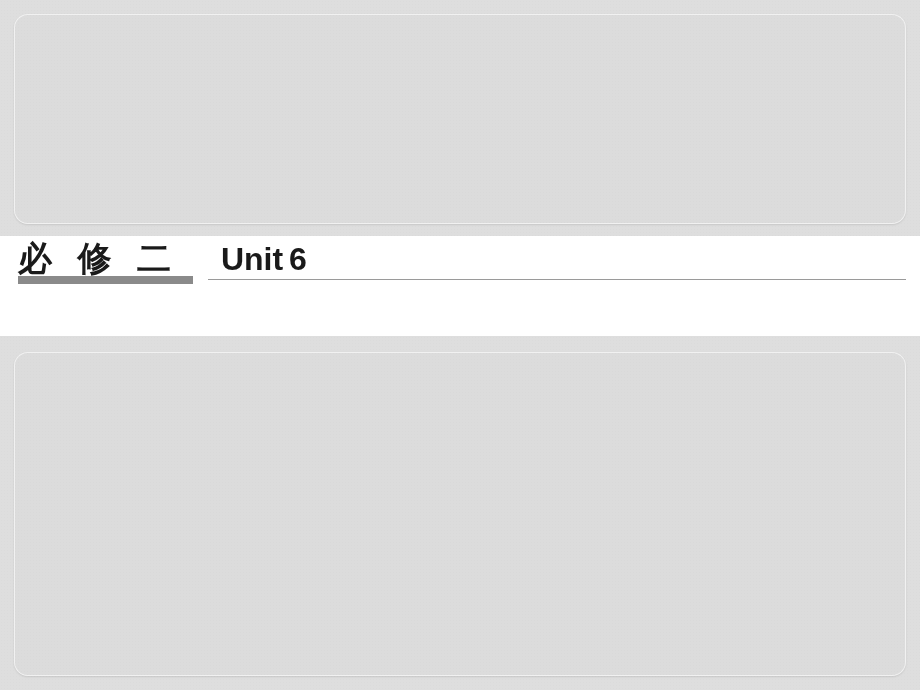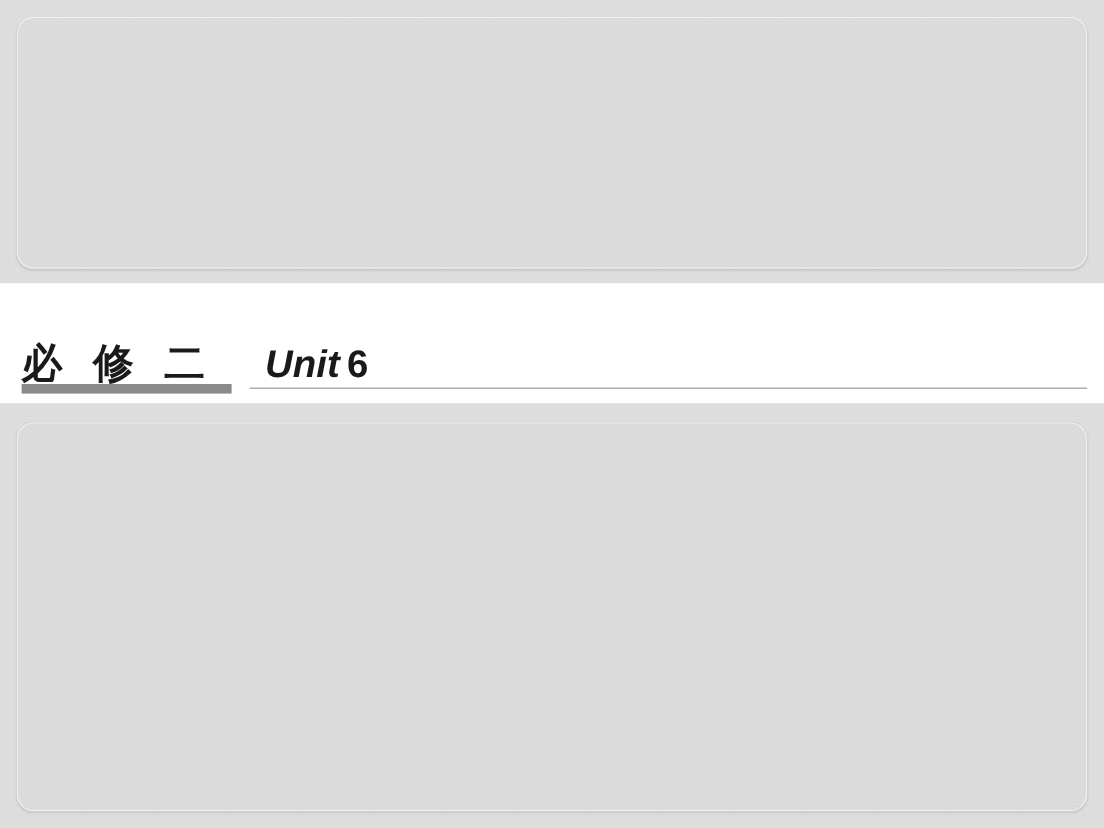--- a/index.html
+++ b/index.html
@@ -32,21 +32,21 @@
       box-shadow: inset 0 0 0 1px rgba(255,255,255,0.6), 0 1px 2px rgba(0,0,0,0.1);
     }
     .title-band {
       position: absolute;
       top: 236px;
       left: 0;
       right: 0;
       height: 100px;
       background: #ffffff;
       display: flex;
-      align-items: flex-end;
+      align-items: flex-start;
       padding-left: 18px;
     }
     .title-chinese {
       font-size: 34px;
       font-weight: 600;
       color: #1a1a1a;
       letter-spacing: 8px;
       padding-bottom: 10px;
       display: inline-block;
     }
@@ -54,21 +54,20 @@
       font-size: 32px;
       font-weight: 500;
       color: #1a1a1a;
       margin-left: 42px;
       display: inline-flex;
       align-items: baseline;
       gap: 10px;
     }
     .unit-prefix {
       font-weight: 600;
-      font-style: italic;
     }
     .unit-number {
       font-weight: 600;
       margin-left: -4px;
     }
     .unit-name {
       font-weight: 400;
       margin-left: 6px;
     }
     .bottom-panel {

